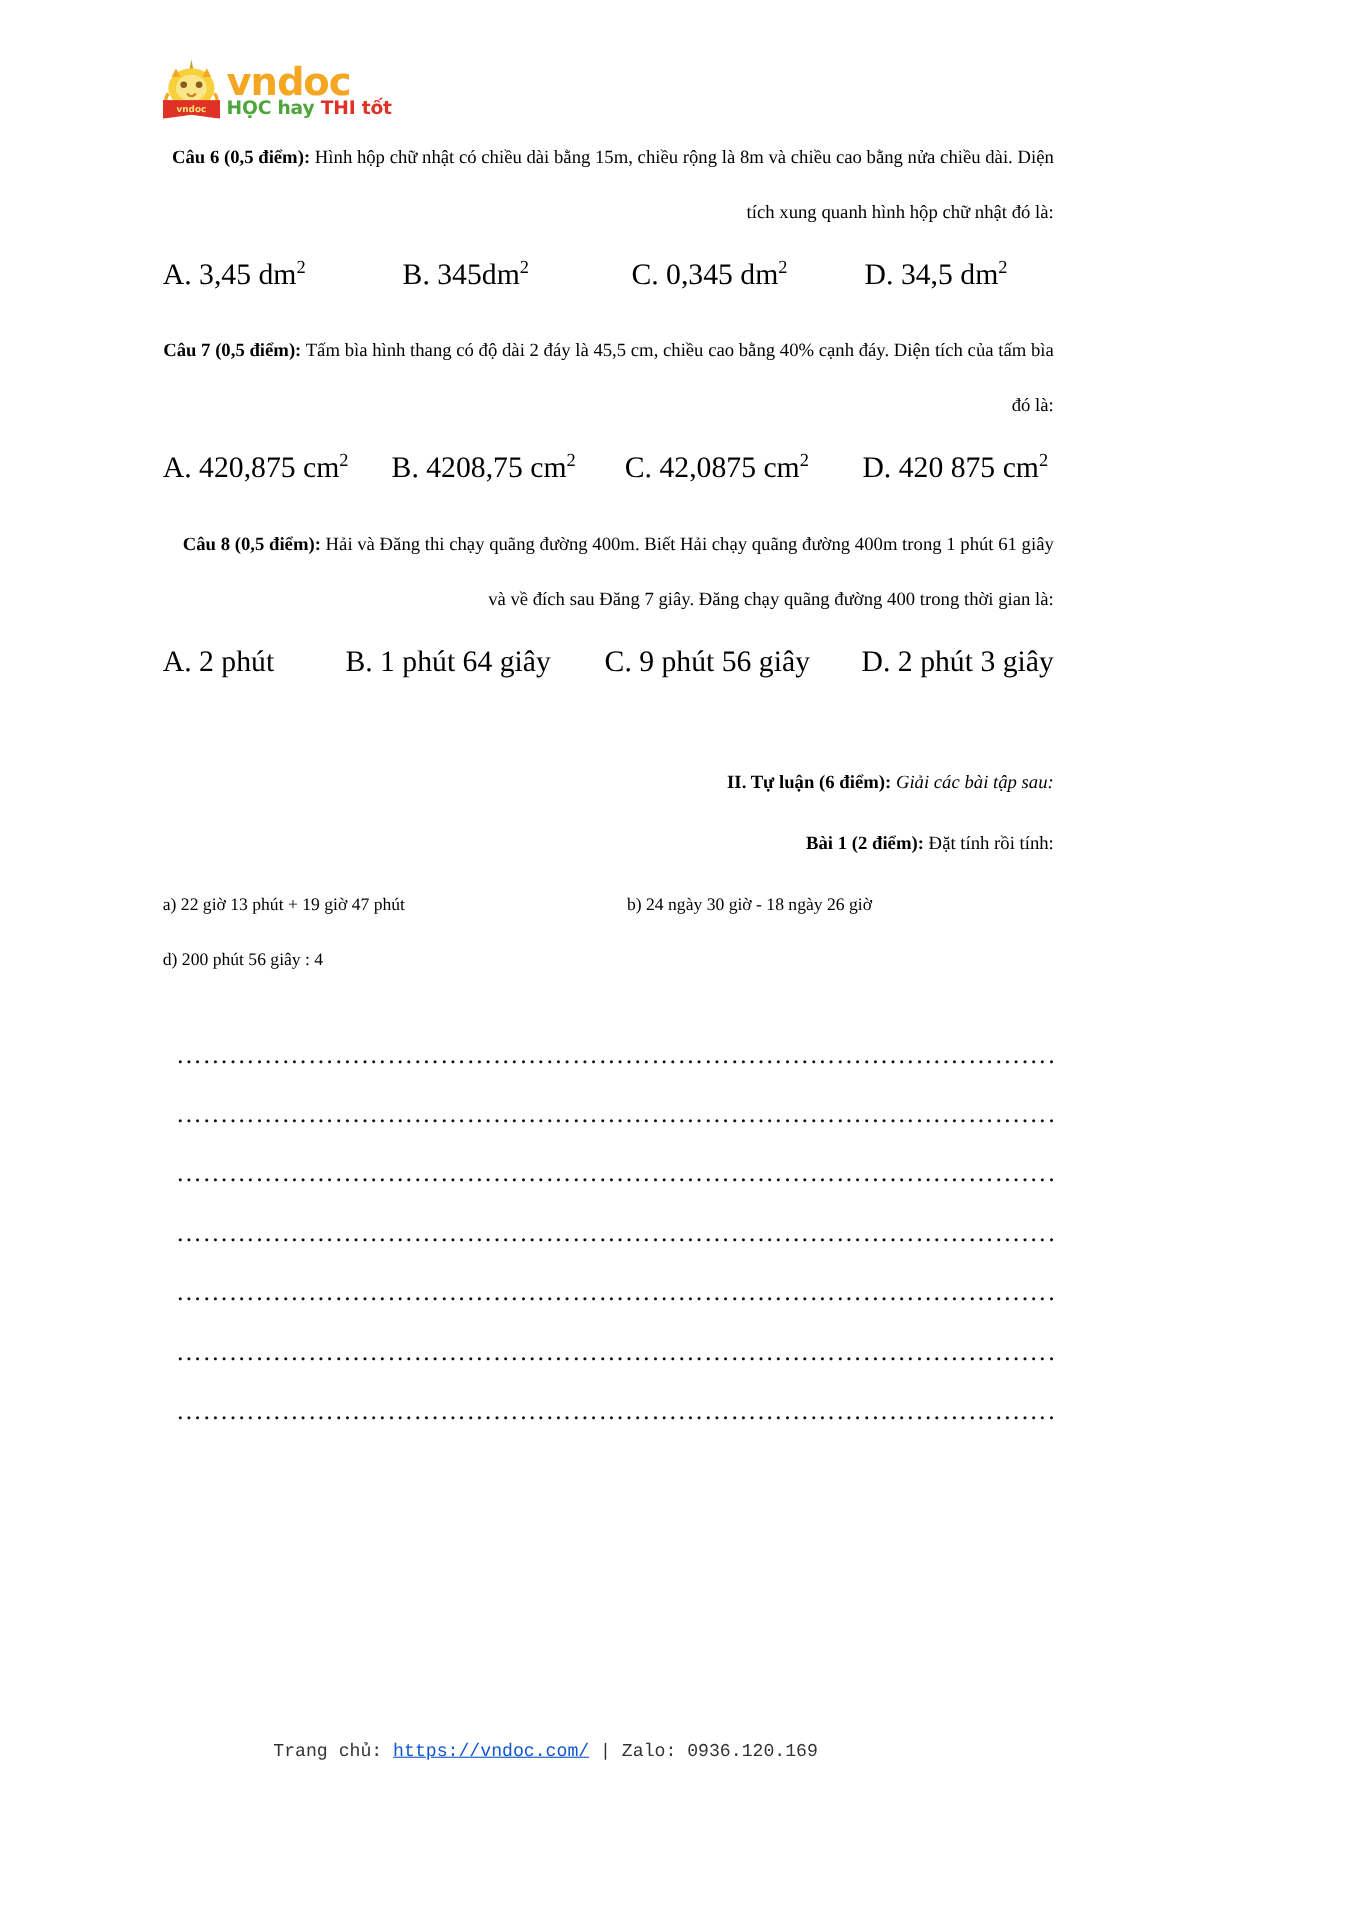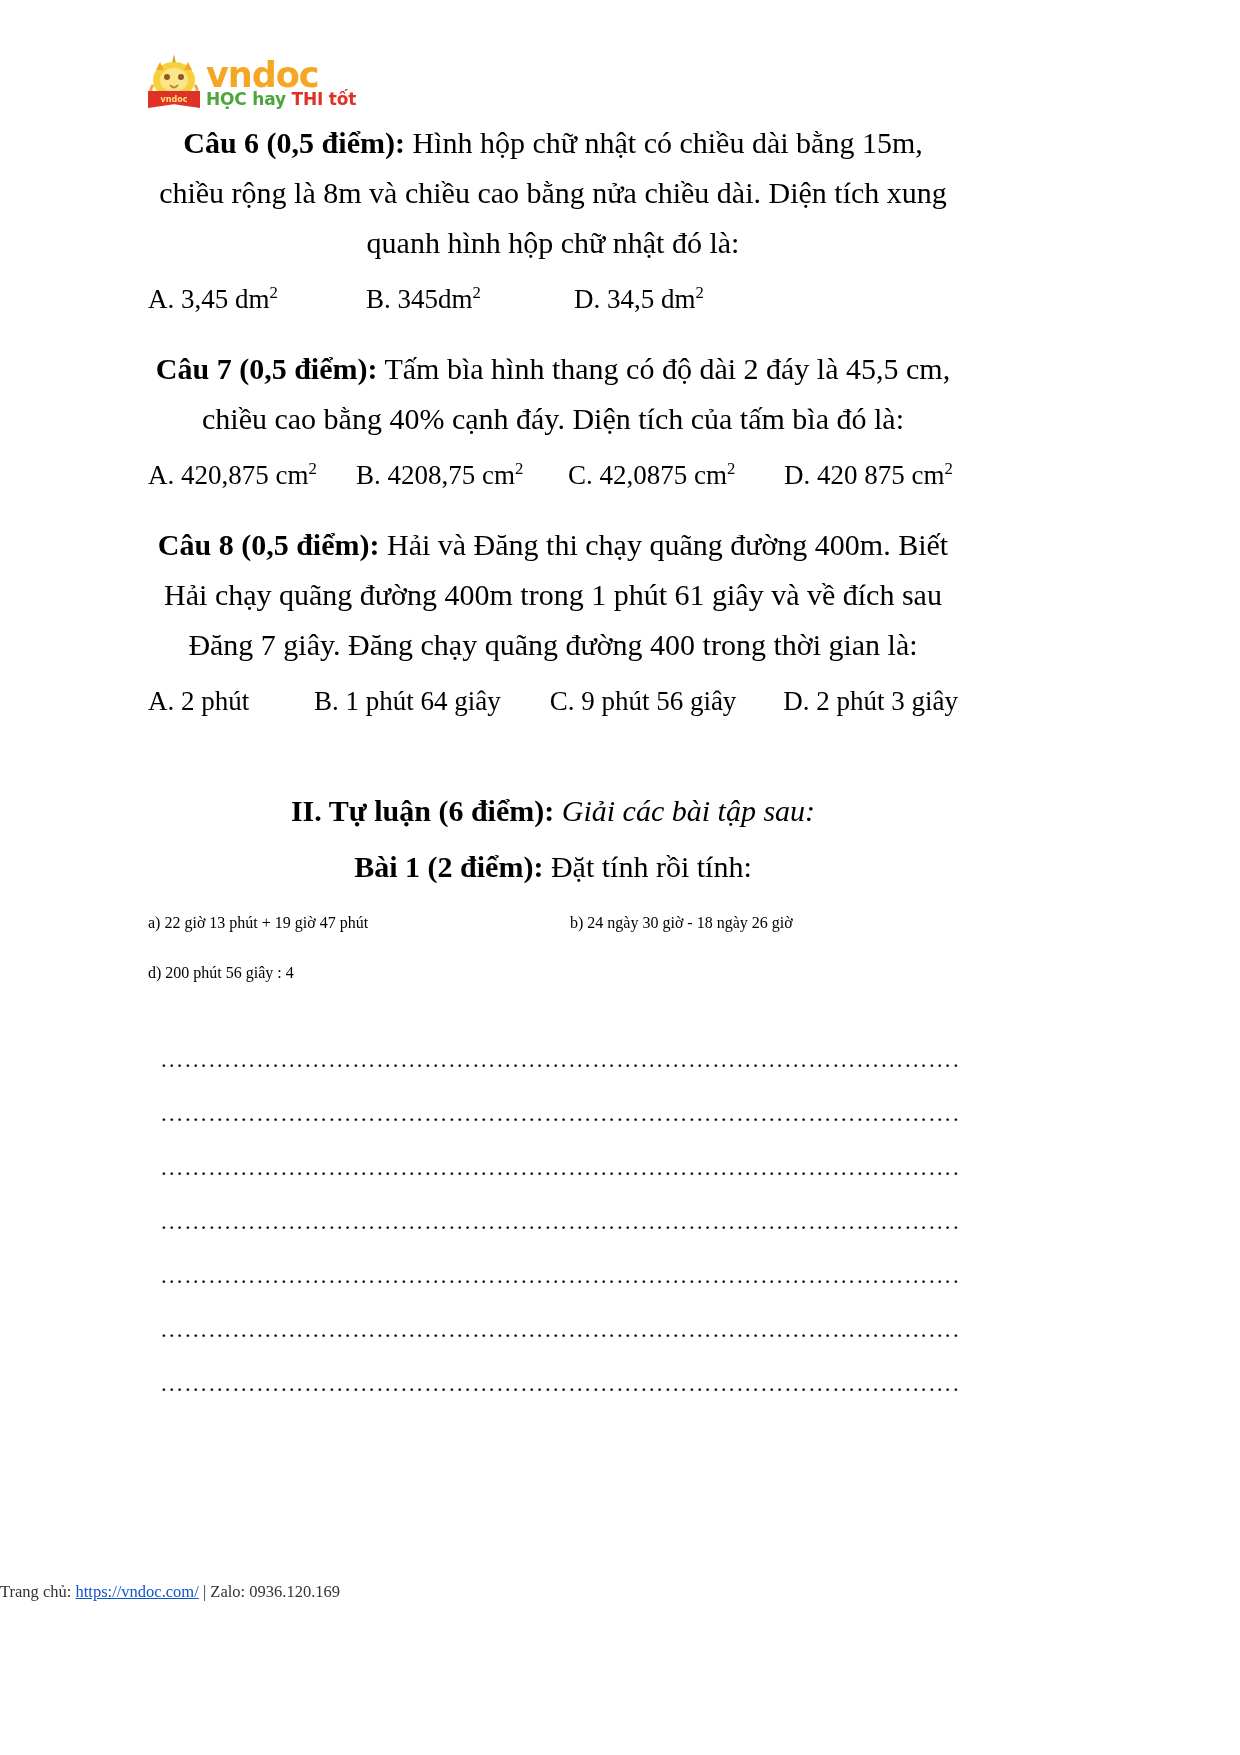--- a/index.html
+++ b/index.html
@@ -77,23 +77,23 @@
   }
 
   
   .content {
     position: absolute;
     left: 148px;
     top: 118px;
     width: 810px;
   }
   p.q {
-    font-size: 30px;
+    font-size: 17px;
     line-height: 50px;
-    text-align: center;
+    text-align: right;
     margin: 0 0 6px 0;
   }
   p.opts {
     font-size: 27px;
     line-height: 50px;
     margin: 0;
     display: flex;
   }
   .lead { font-weight: bold; }
   .ital { font-style: italic; }
@@ -142,22 +142,22 @@
     width: 800px;
     height: 54px;
   }
 
   
   .footer {
     position: absolute;
     left: 0;
     top: 1582px;
     width: 992px;
-    text-align: left;
-    font-family: Liberation Serif, serif;
+    text-align: center;
+    font-family: Liberation Mono, monospace;
     font-size: 16.5px;
     color: #333333;
   }
   .footer a.link {
     color: #1155cc;
     text-decoration: underline;
   }
 </style>
 </head>
 <body>
@@ -185,20 +185,21 @@
       <div class="logo-tag"><span class="t-green">HỌC hay </span><span class="t-red">THI tốt</span></div>
     </div>
   </div>
 
   <div class="content">
 
     <p class="q"><span class="lead">Câu 6 (0,5 điểm):</span><span> Hình hộp chữ nhật có chiều dài bằng 15m, chiều rộng là 8m và chiều cao bằng nửa chiều dài. Diện tích xung quanh hình hộp chữ nhật đó là:</span></p>
     <p class="opts">
       <span class="o w-a1"><span>A. 3,45 dm</span><sup>2</sup></span>
       <span class="o w-b1"><span>B. 345dm</span><sup>2</sup></span>
+      <span class="o w-c1"><span>C. 0,345 dm</span><sup>2</sup></span>
       <span class="o"><span>D. 34,5 dm</span><sup>2</sup></span>
     </p>
 
     <div class="spacer-sm"></div>
 
     <p class="q"><span class="lead">Câu 7 (0,5 điểm):</span><span> Tấm bìa hình thang có độ dài 2 đáy là 45,5 cm, chiều cao bằng 40% cạnh đáy. Diện tích của tấm bìa đó là:</span></p>
     <p class="opts">
       <span class="o w-a2"><span>A. 420,875 cm</span><sup>2</sup></span>
       <span class="o w-b2"><span>B. 4208,75 cm</span><sup>2</sup></span>
       <span class="o w-c2"><span>C. 42,0875 cm</span><sup>2</sup></span>

